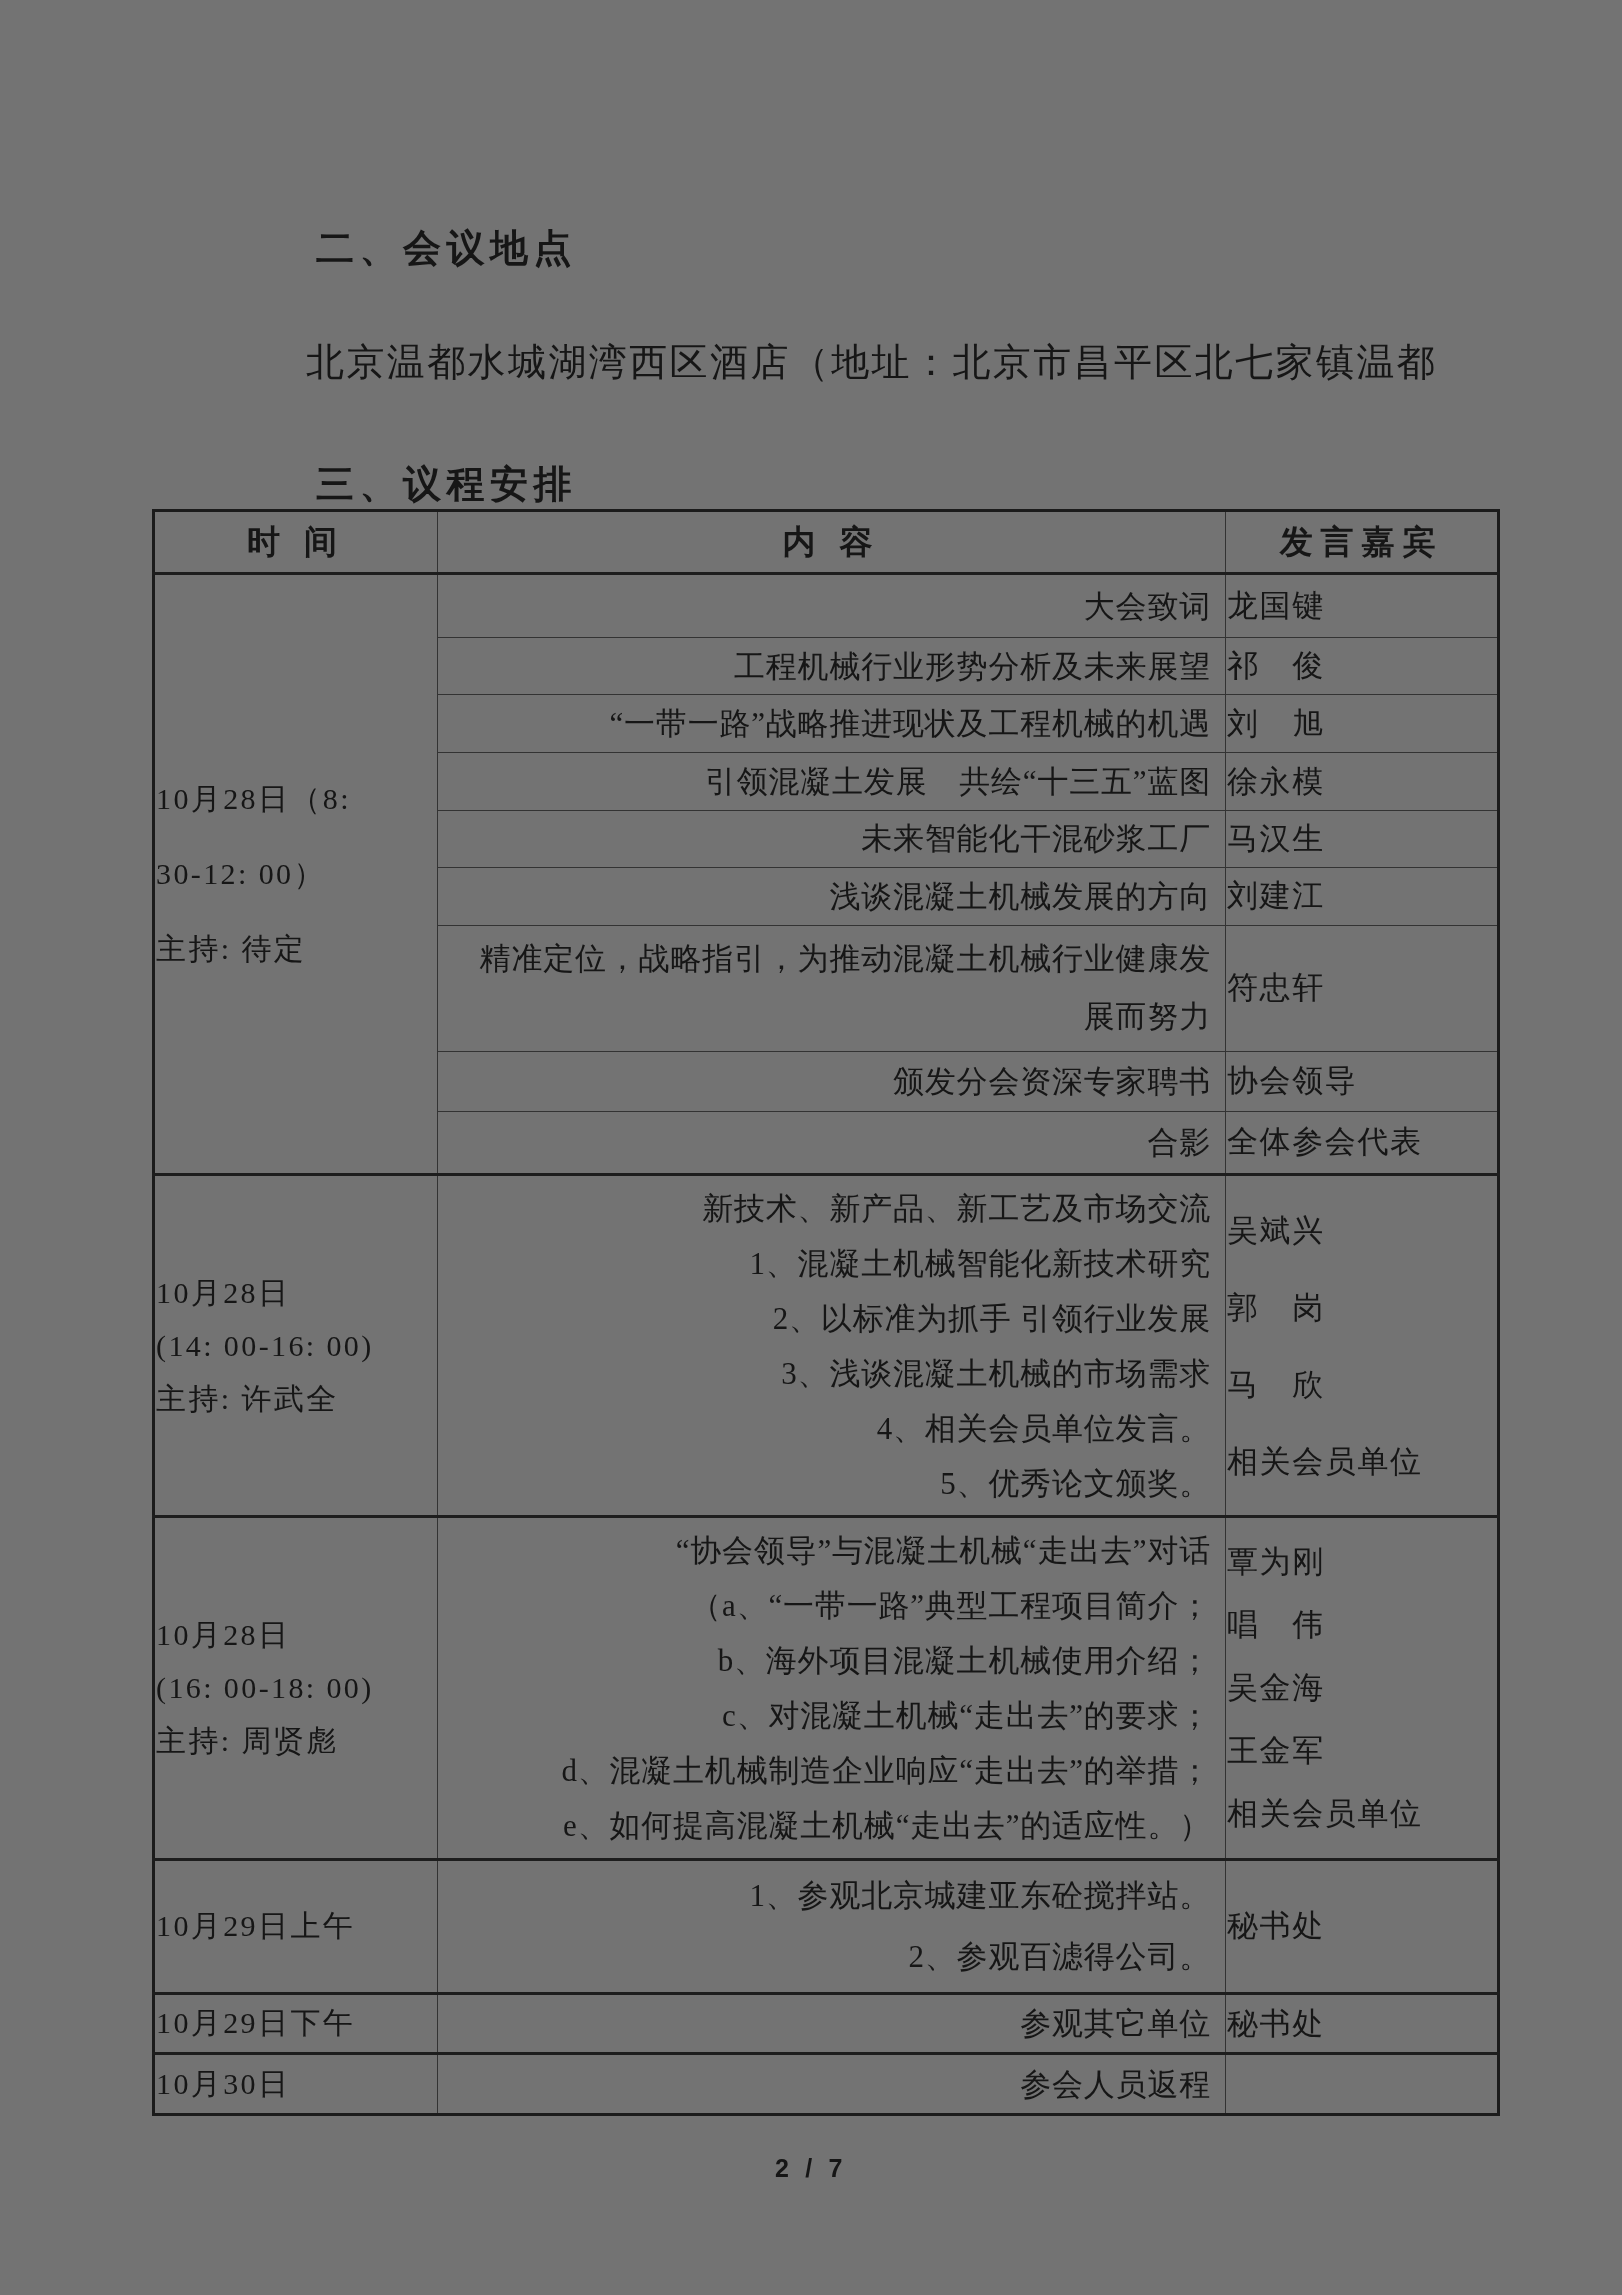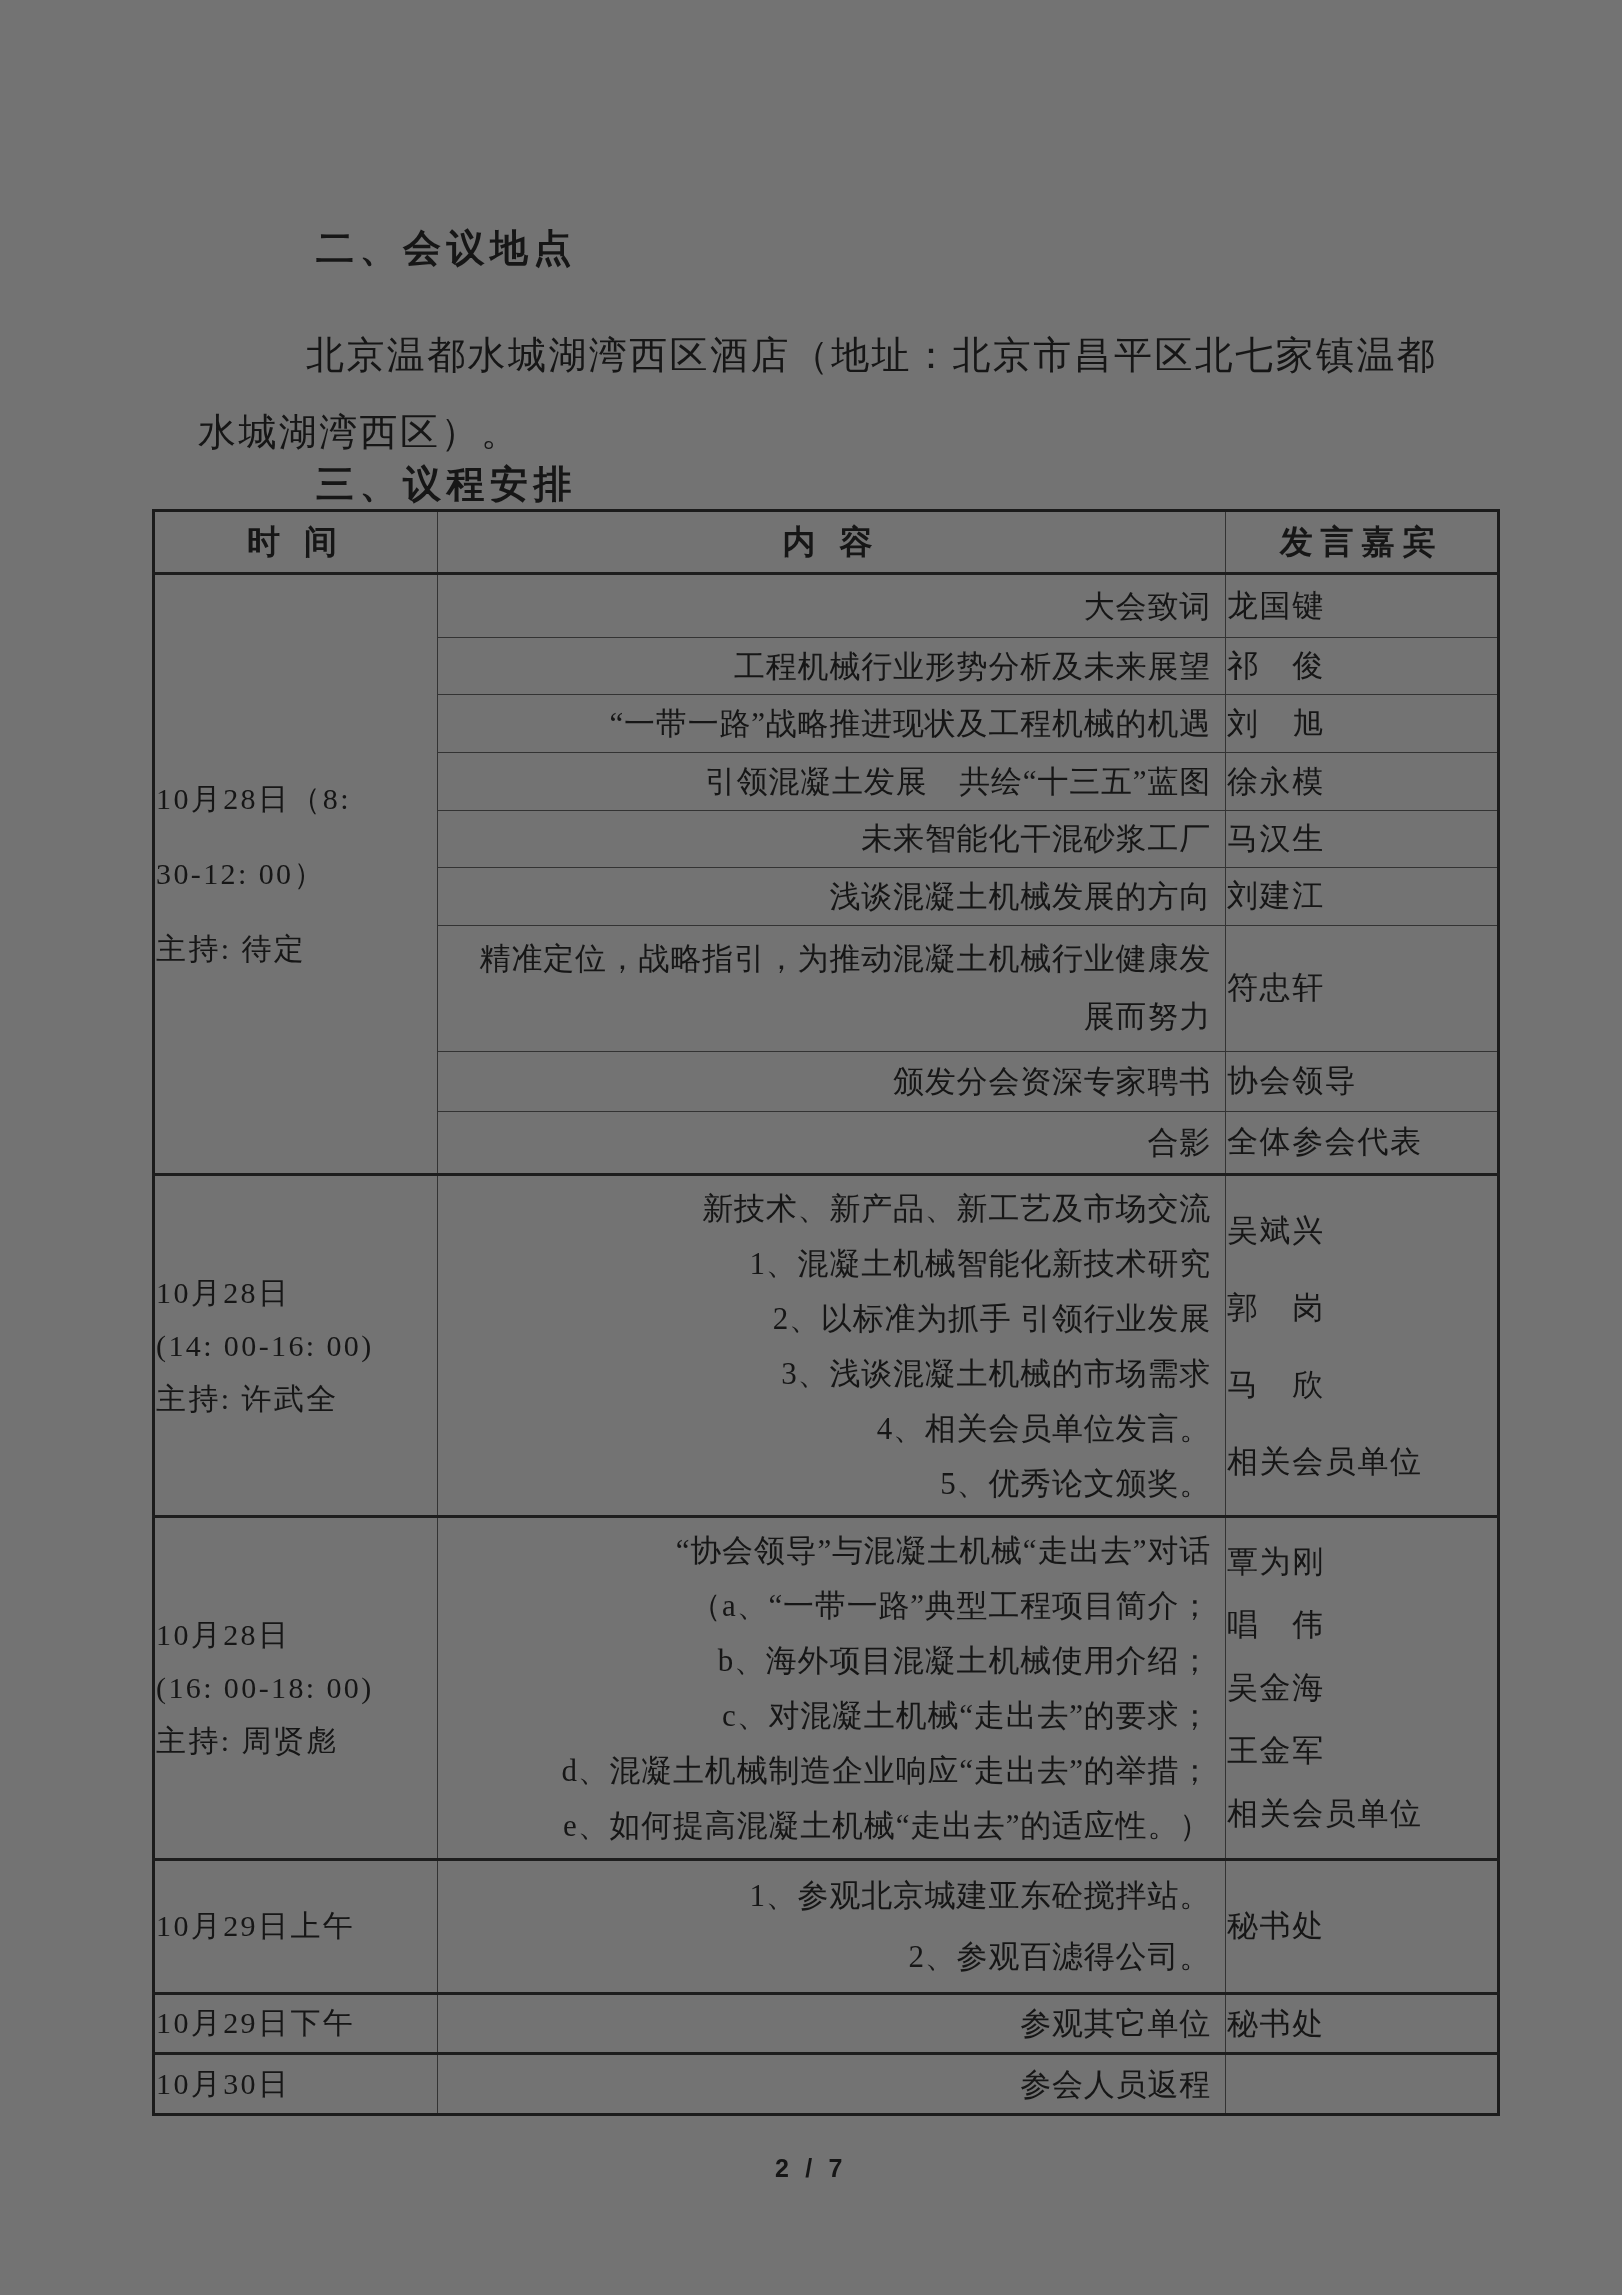--- a/index.html
+++ b/index.html
@@ -20,21 +20,21 @@
     font-weight: bold;
     letter-spacing: 5.5px;
     white-space: nowrap;
   }
   #heading-location { left: 316px; top: 223px; }
   #heading-agenda   { left: 316px; top: 459px; }
 
   #para-location {
     position: absolute;
     left: 198px;
-    top: 317px;
+    top: 324px;
     width: 1319px;
     font-size: 38px;
     line-height: 77px;
     letter-spacing: 2.4px;
   }
   #para-location .indent { margin-left: 108px; }
 
   table.agenda {
     position: absolute;
     left: 152px;
@@ -98,21 +98,20 @@
 </style>
 </head>
 <body>
 
 <div class="page">
 
   <div id="heading-location" class="sec-heading">二、会议地点</div>
 
   <div id="para-location">
     <div class="indent">北京温都水城湖湾西区酒店（地址：北京市昌平区北七家镇温都</div>
-    <div>水城湖湾西区）。</div>
   </div>
 
   <div id="heading-agenda" class="sec-heading">三、议程安排</div>
 
   <table class="agenda">
     <colgroup>
       <col style="width:284px">
       <col style="width:788px">
       <col style="width:273px">
     </colgroup>

